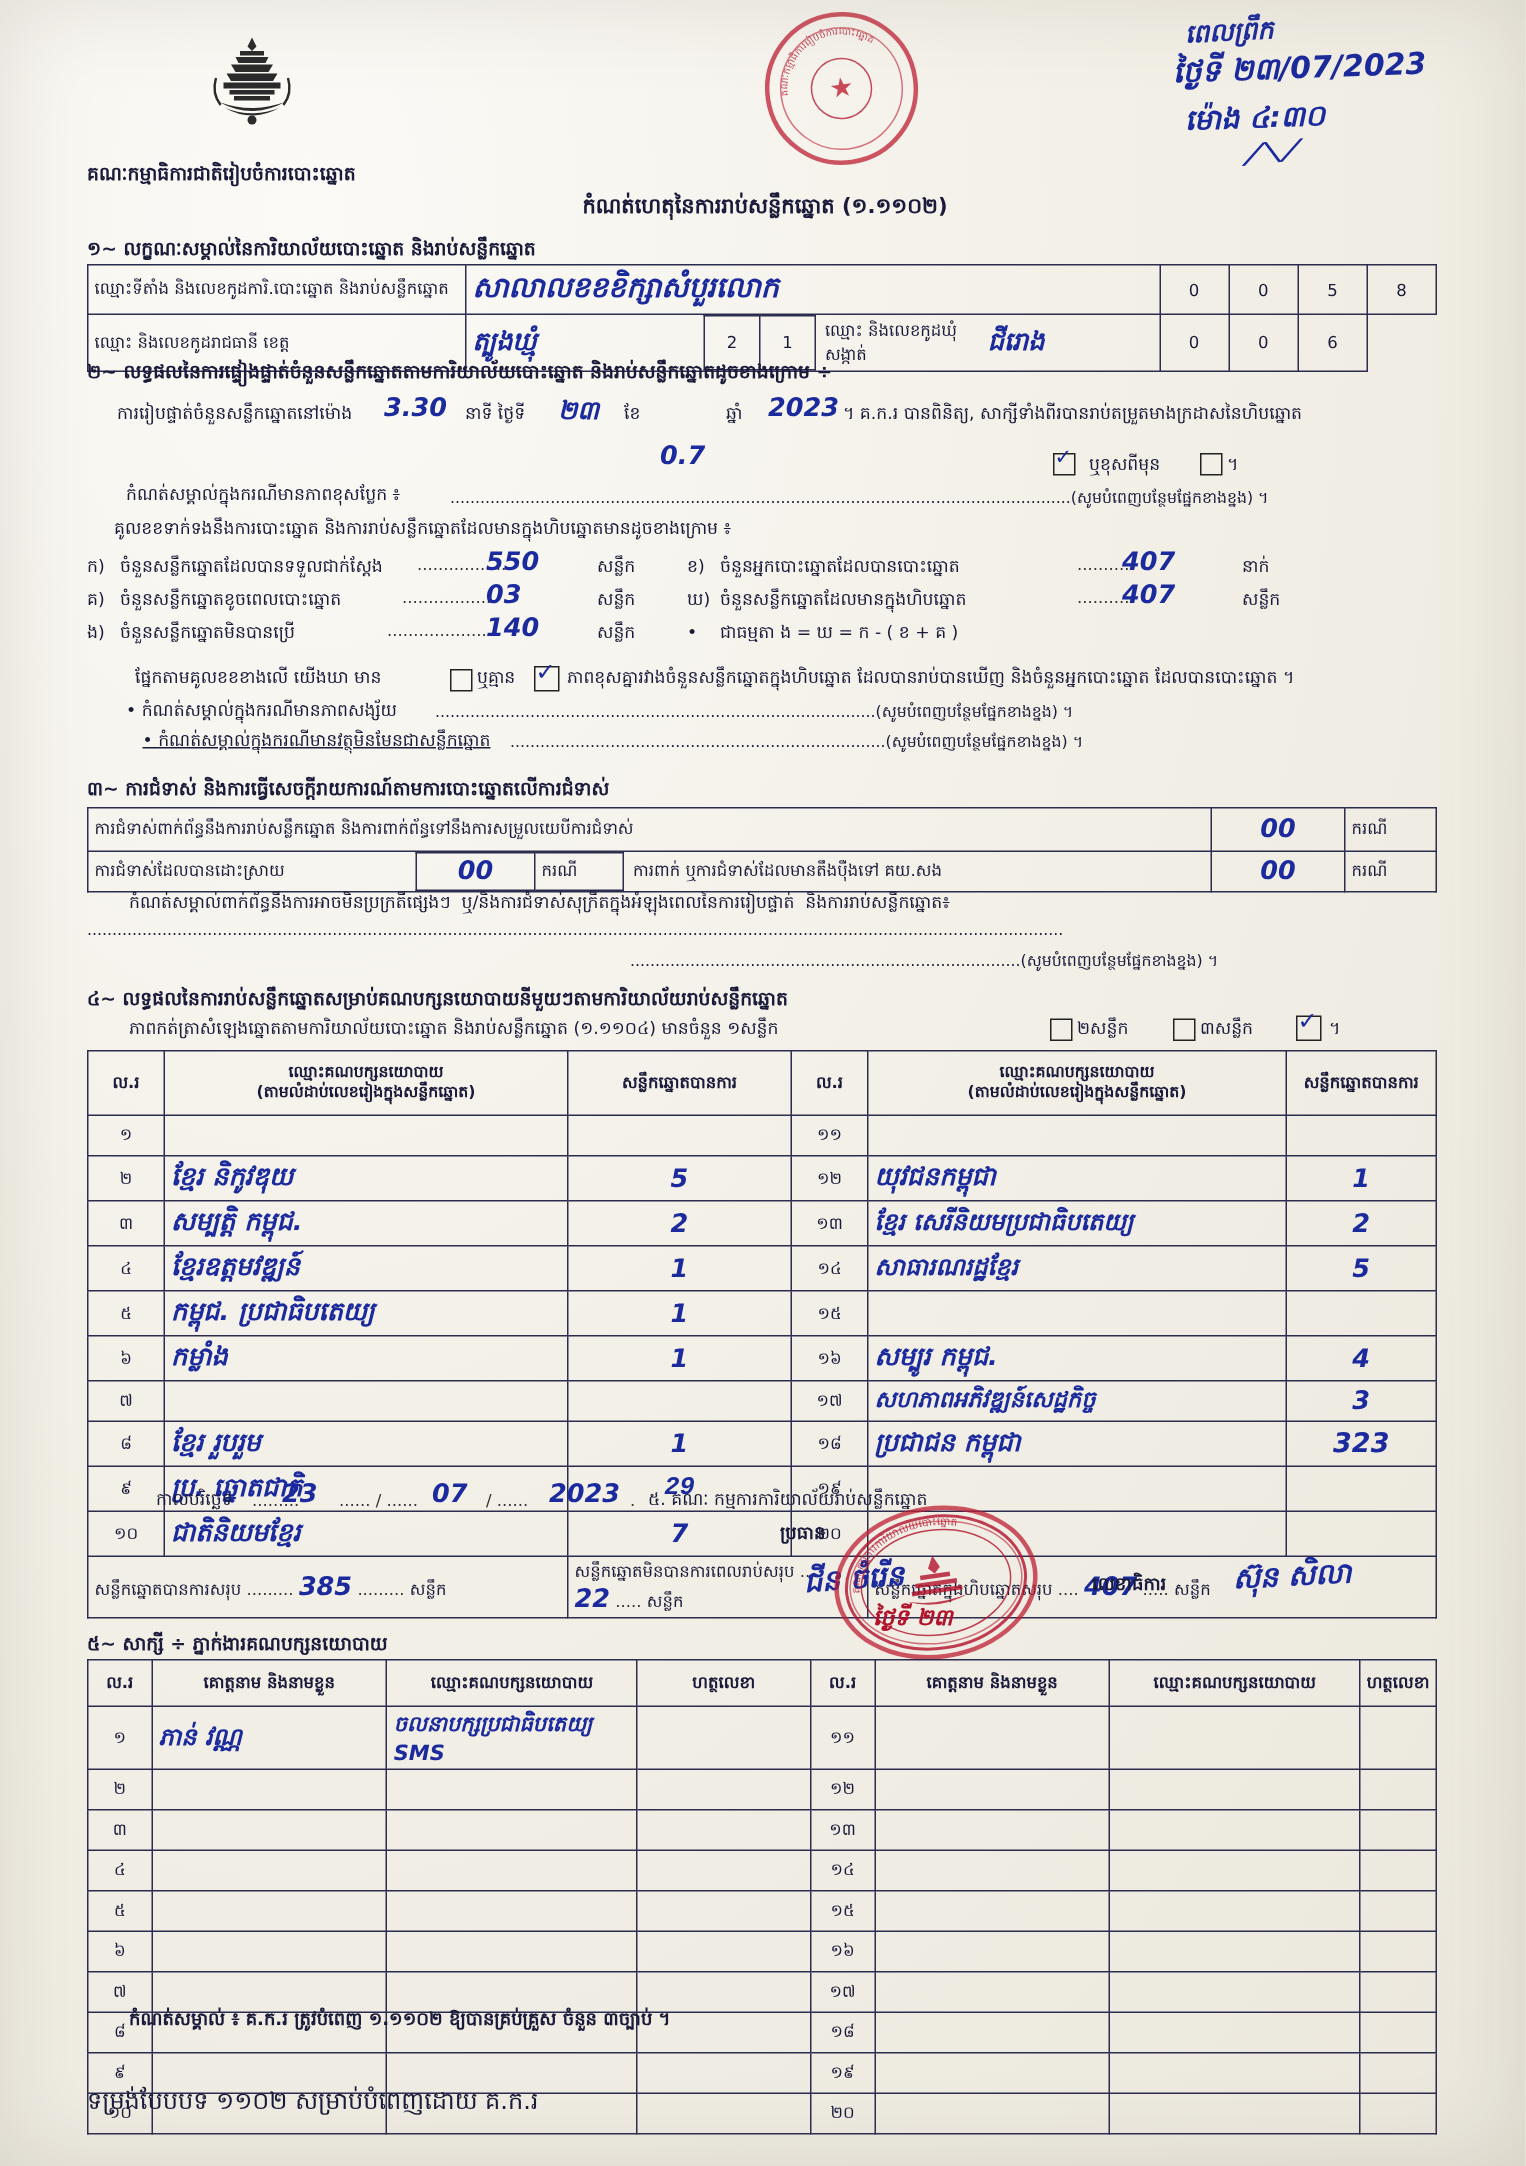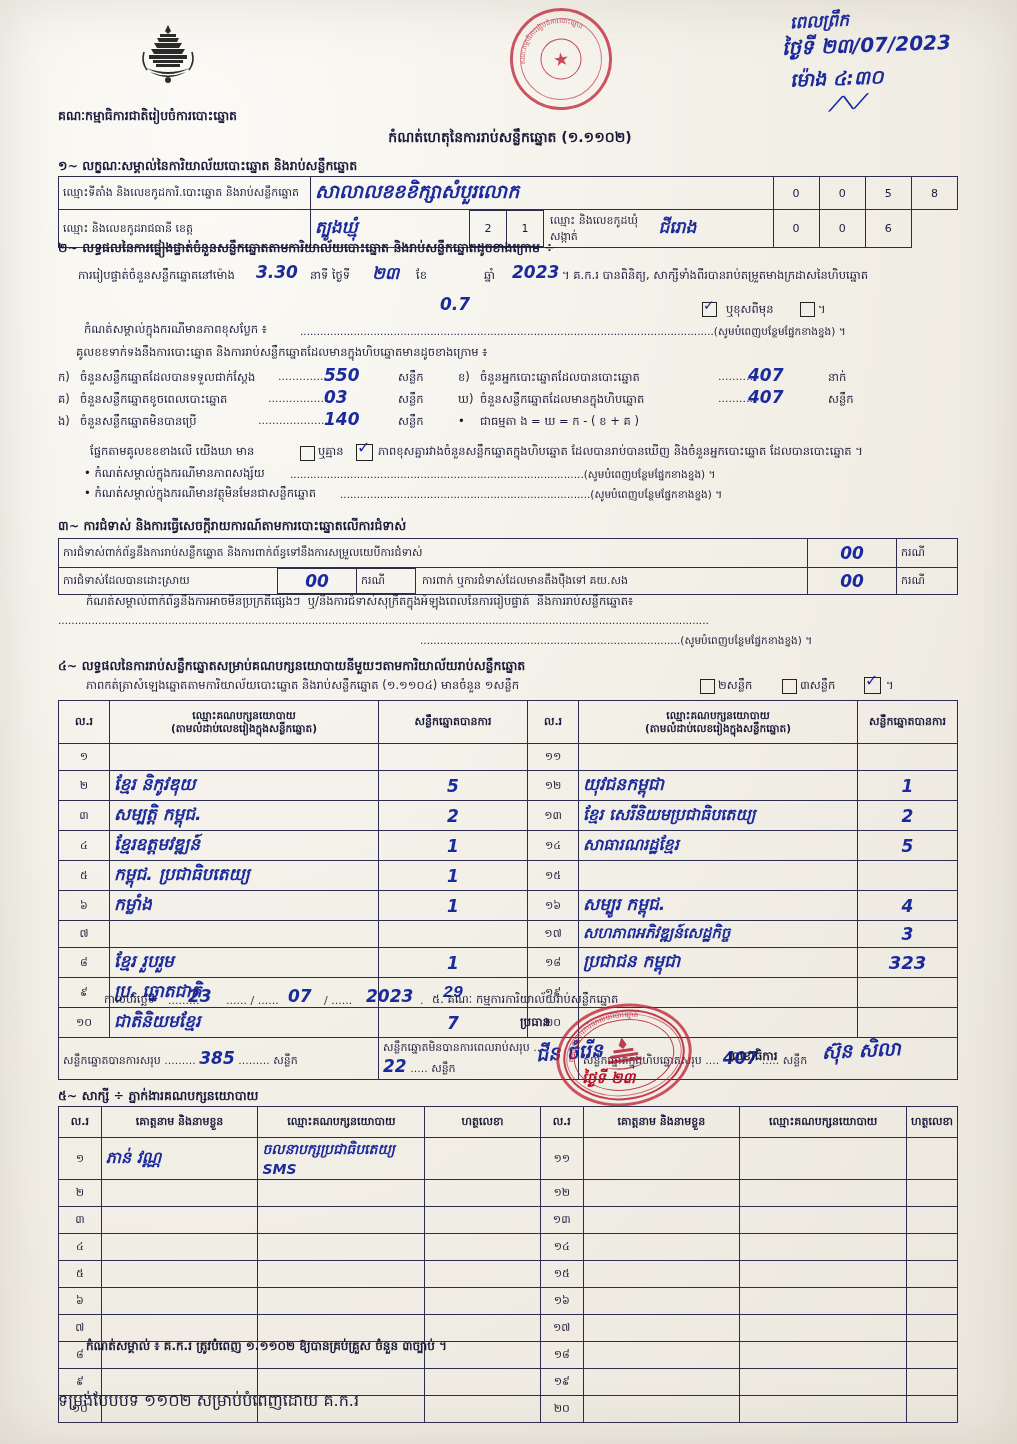--- a/index.html
+++ b/index.html
@@ -203,21 +203,21 @@
   <div class="t km" style="left:90px;top:444px;font-size:11.5px;">ផ្នែកតាមគូលខខខាងលើ យើងឃា មាន</div>
   <div style="position:absolute;left:300px;top:446px;width:13px;height:13px;border:1px solid #222;"></div>
   <div class="t km" style="left:318px;top:444px;font-size:11.5px;">ឬគ្មាន</div>
   <div style="position:absolute;left:356px;top:444px;width:15px;height:15px;border:1px solid #222;">
     <span class="hand" style="position:absolute;left:0;top:-7px;font-size:16px;">✓</span>
   </div>
   <div class="t km" style="left:378px;top:444px;font-size:11.5px;">ភាពខុសគ្នារវាងចំនួនសន្លឹកឆ្នោតក្នុងហិបឆ្នោត ដែលបានរាប់បានឃើញ និងចំនួនអ្នកបោះឆ្នោត ដែលបានបោះឆ្នោត ។</div>
 
   <div class="t km" style="left:84px;top:466px;font-size:11.5px;">• កំណត់សម្គាល់ក្នុងករណីមានភាពសង្ស័យ</div>
   <div class="t km xs" style="left:290px;top:468px;font-size:10.5px;">........................................................................................(សូមបំពេញបន្ថែមផ្នែកខាងខ្នង) ។</div>
-  <div class="t km" style="left:84px;top:486px;font-size:11.5px;">• កំណត់សម្គាល់ក្នុងករណីមានវត្ថុមិនមែនជាសន្លឹកឆ្នោត</div>
+  <div class="t km" style="left:95px;top:486px;font-size:11.5px;text-decoration:underline;">• កំណត់សម្គាល់ក្នុងករណីមានវត្ថុមិនមែនជាសន្លឹកឆ្នោត</div>
   <div class="t km xs" style="left:340px;top:488px;font-size:10.5px;">...........................................................................(សូមបំពេញបន្ថែមផ្នែកខាងខ្នង) ។</div>
 
   <div class="t km b" style="left:58px;top:518px;font-size:12.5px;">៣~ ការជំទាស់ និងការធ្វើសេចក្តីរាយការណ៍តាមការបោះឆ្នោតលើការជំទាស់</div>
 
   <table class="tbl" style="position:absolute;left:58px;top:538px;width:900px;">
     <tbody>
         <tr>
       <td style="height:24px;">ការជំទាស់ពាក់ព័ន្ធនឹងការរាប់សន្លឹកឆ្នោត និងការពាក់ព័ន្ធទៅនឹងការសម្រួលយេបីការជំទាស់</td>
       <td style="width:80px;text-align:center;">
         <span class="hand" style="font-size:17px;">00</span>

